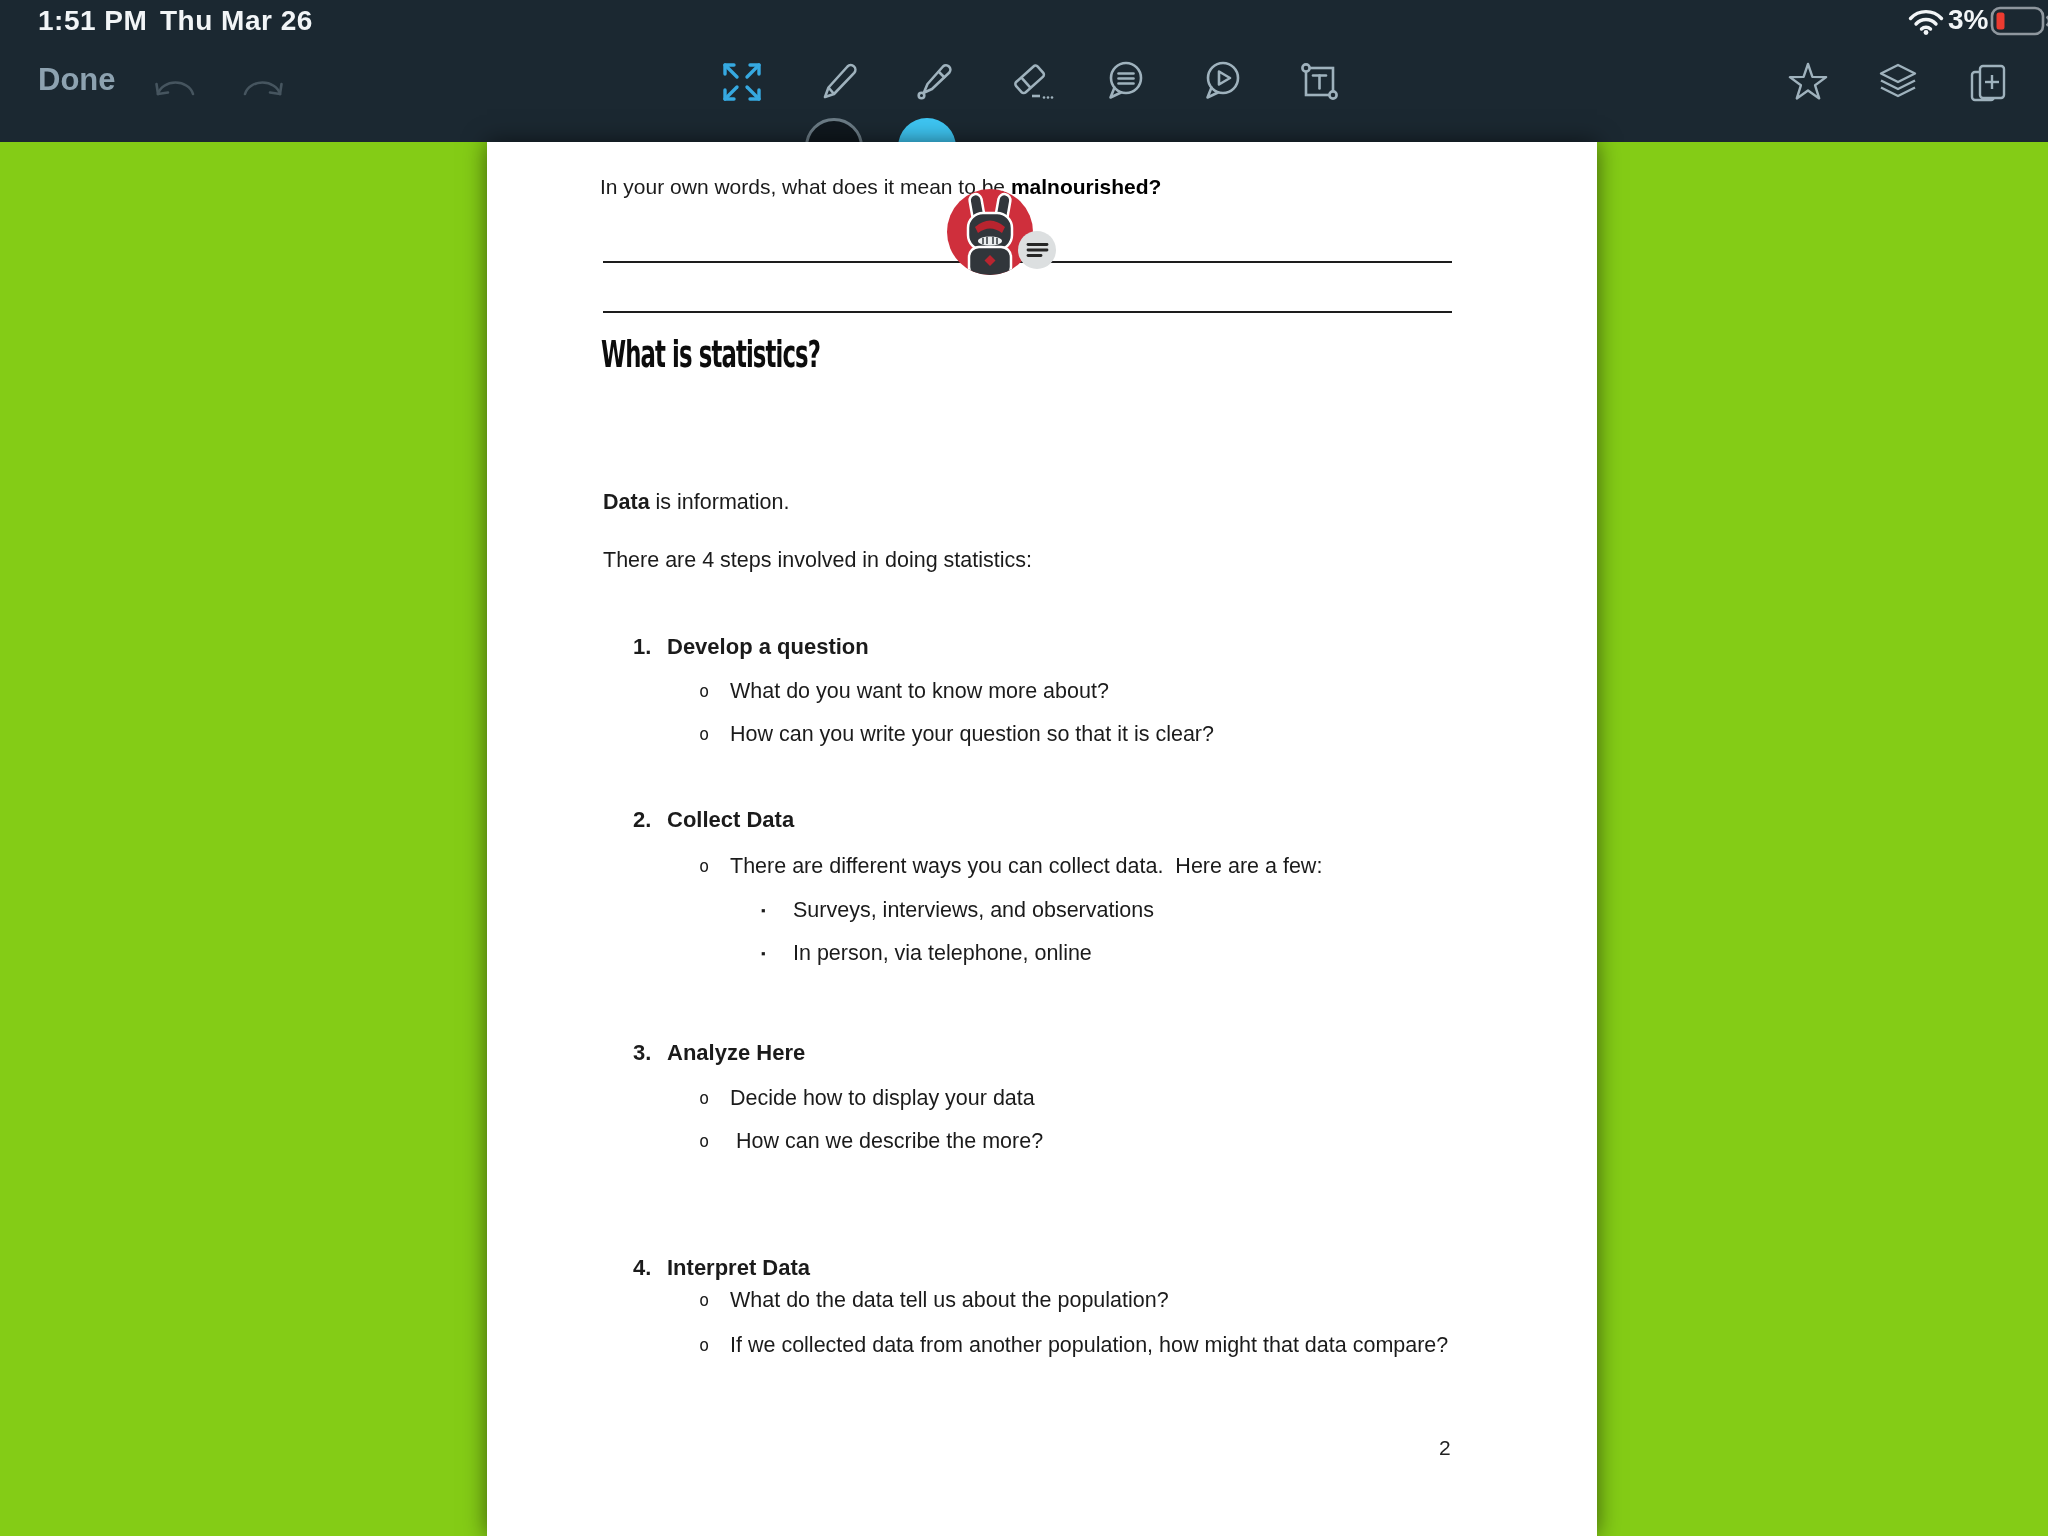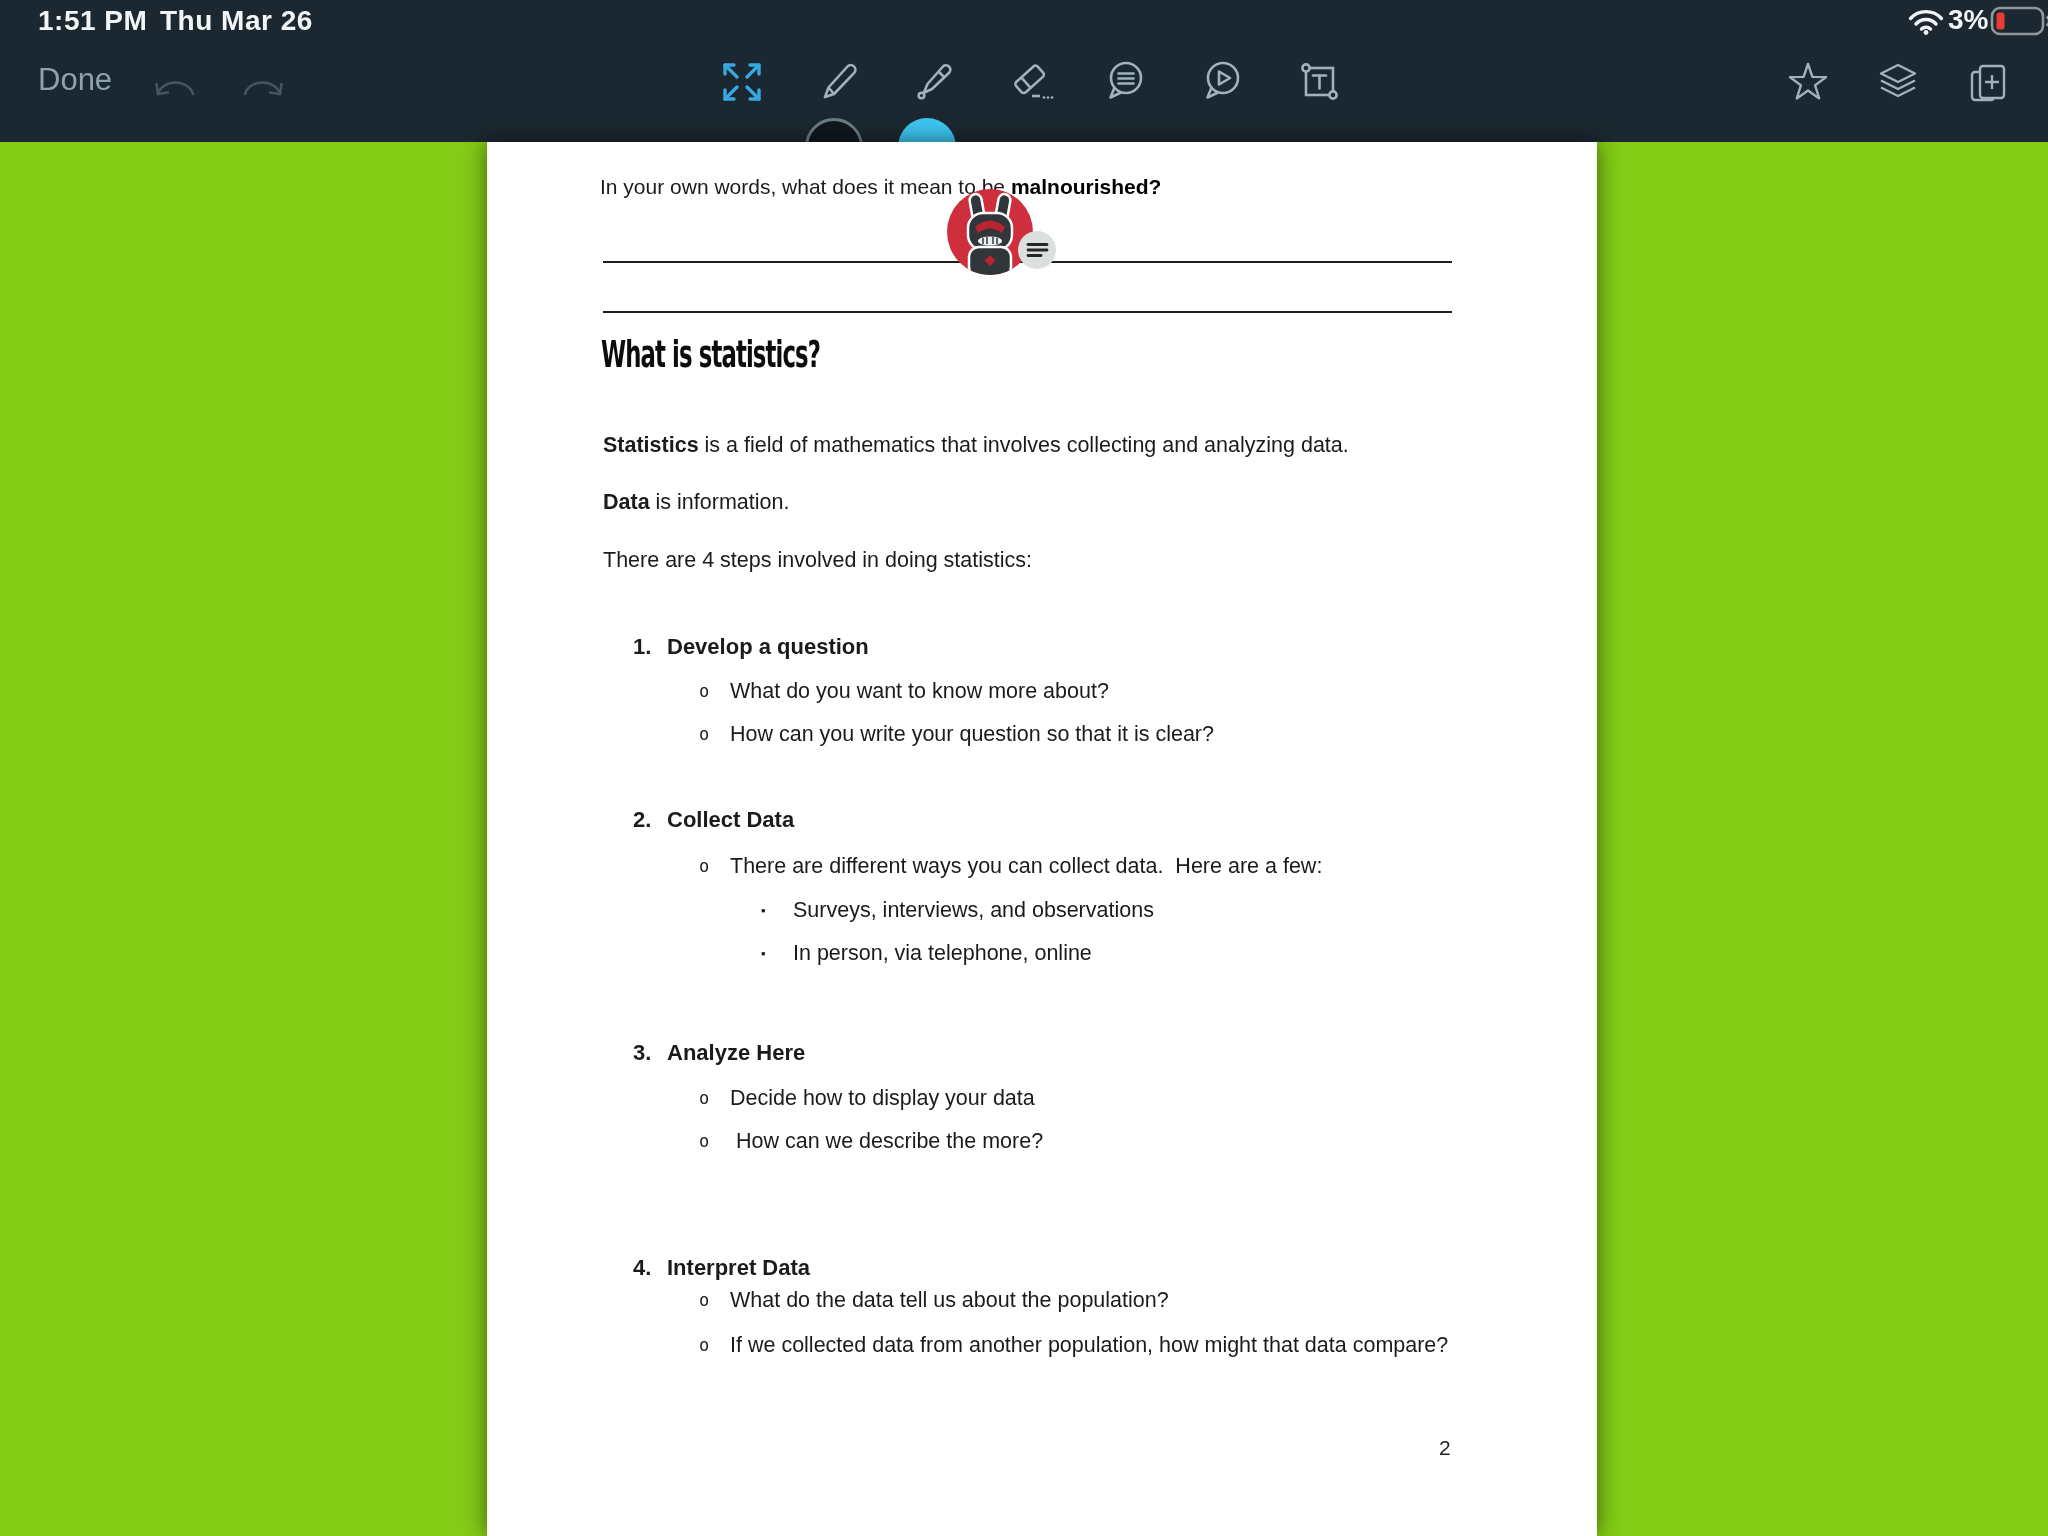--- a/index.html
+++ b/index.html
@@ -7,21 +7,21 @@
           font-family:"Liberation Sans",sans-serif;background:#84cc16;}
   
   .topbar{position:absolute;left:0;top:0;width:2048px;height:142px;background:#1b2831;}
   .statusbar{position:absolute;left:0;top:0;width:100%;height:40px;}
   .st-time{position:absolute;left:38px;top:5px;font-size:28px;font-weight:600;color:#f2f5f7;letter-spacing:.5px;}
   .st-date{position:absolute;left:160px;top:5px;font-size:28px;font-weight:600;color:#f2f5f7;letter-spacing:.5px;}
   .st-batt-text{position:absolute;left:1948px;top:4px;font-size:28px;font-weight:600;color:#f2f5f7;}
   .wifi{position:absolute;left:1908px;top:8px;}
   .battery{position:absolute;left:1990px;top:6px;}
   
-  .done{position:absolute;left:38px;top:62px;font-size:31px;font-weight:400;color:#8da2b0;cursor:pointer;}
+  .done{position:absolute;left:38px;top:62px;font-size:31px;font-weight:700;color:#8da2b0;cursor:pointer;}
   .tb-ic{position:absolute;width:48px;height:48px;top:58px;}
   .tb-ic svg{display:block;}
   .sm-ic{position:absolute;top:65px;}
   .right-ic{position:absolute;width:46px;height:46px;top:60px;}
   
   .swatch{position:absolute;border-radius:50%;width:58px;height:58px;top:118px;}
   .swatch.pencil-swatch{left:805px;background:#10181e;border:3px solid #6b7b85;box-sizing:border-box;}
   .swatch.pen-swatch{left:898px;background:#3ec6f3;}
   
   .page{position:absolute;left:487px;top:142px;width:1088px;height:1394px;background:#ffffff;
@@ -216,21 +216,20 @@
         <g stroke="#262626" stroke-width="2.8" stroke-linecap="round">
           <path d="M11 14.5 h19"></path>
             <path d="M11 20 h19"></path>
             <path d="M11 25.5 h13"></path>
         </g>
       </svg>
     </span>
 
     <div class="h-title">What is statistics?</div>
 
-    <div class="para" style="top:291px;"><b>Statistics</b><span> is a field of mathematics that involves collecting and analyzing data.</span></div>
     <div class="para" style="top:348px;"><b>Data</b><span> is information.</span></div>
     <div class="para" style="top:406px;"><span>There are 4 steps involved in doing statistics:</span></div>
 
     <div class="step" style="top:492px;"><span class="num">1.</span><span>Develop a question</span></div>
     <div class="sub" style="top:527px;">
         <span class="bullet">o</span>
         <span class="t">What do you want to know more about?</span>
       </div>
     <div class="sub" style="top:570px;">
         <span class="bullet">o</span>

